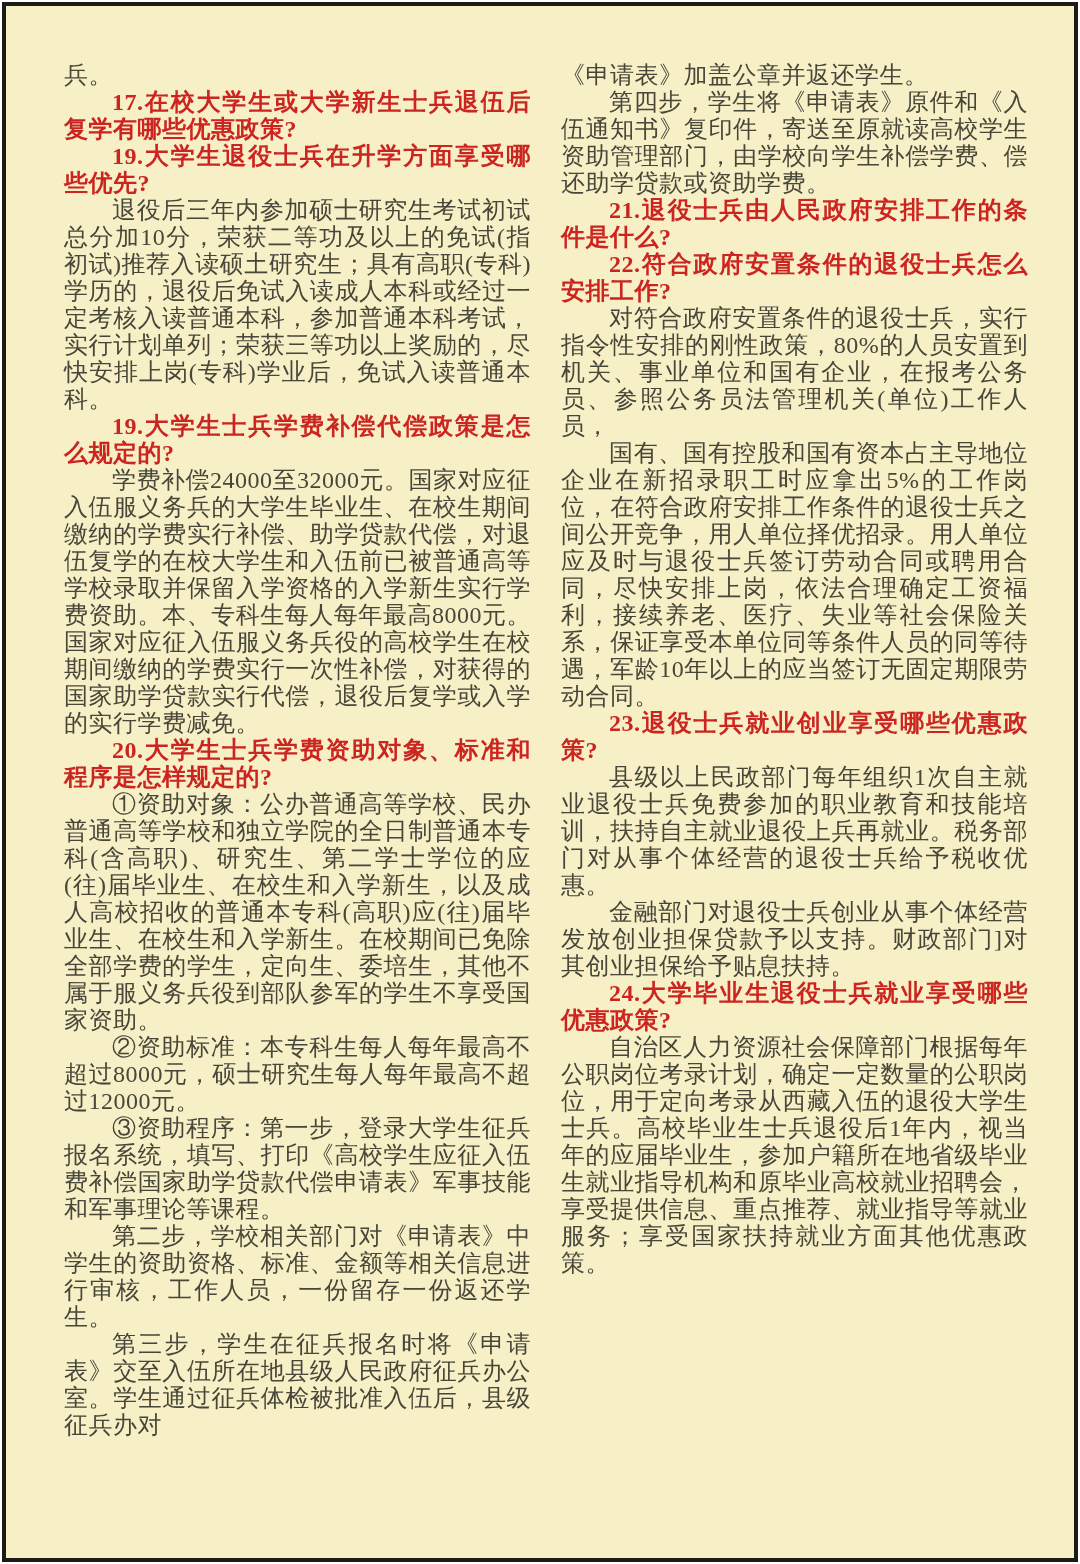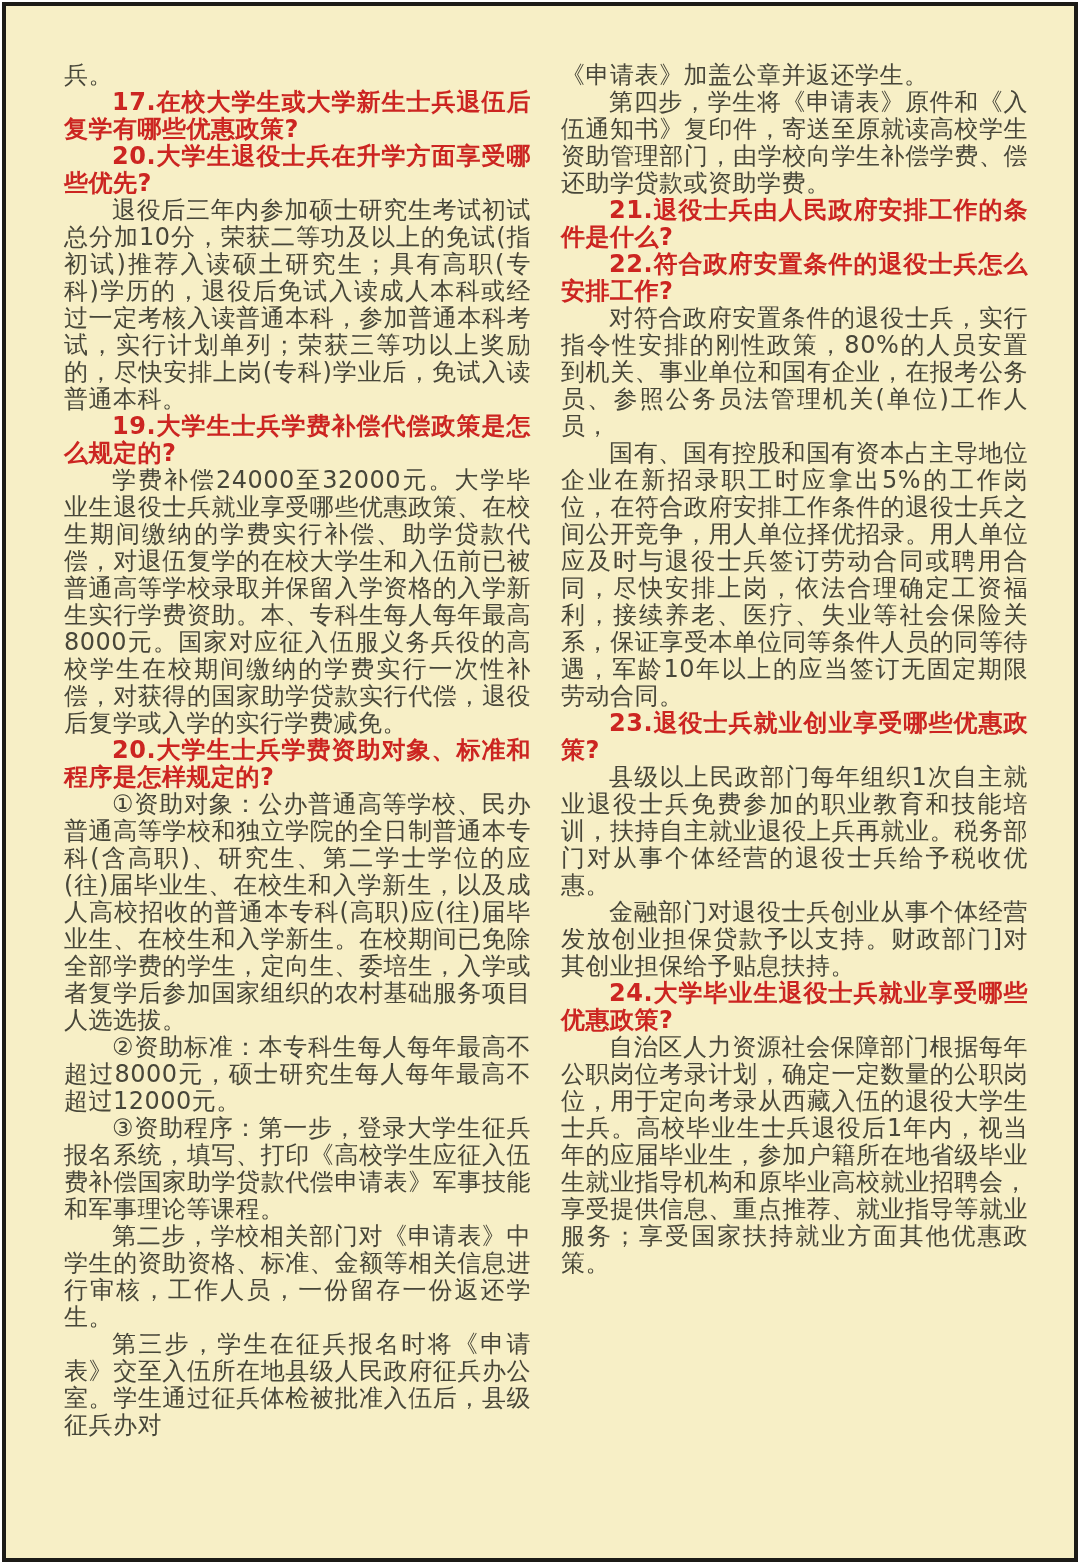--- a/index.html
+++ b/index.html
@@ -29,41 +29,41 @@
     width:467px;
     flex:0 0 467px;
     font-size:24px;
     line-height:27px;
     color:var(--body);
     text-align:justify;
     font-weight:400;
     letter-spacing:0.5px;
   }
   .col p{margin:0;padding:0;}
-  p.para, p.heading{text-indent:2em;}
+  p.para, p.heading{text-indent:2em;font-family:Liberation Serif, serif;}
   p.cont{text-indent:0;}
   p.heading{
     color:var(--red);
     font-weight:700;
   }
 </style>
 </head>
 <body>
 
 <div class="page">
   <div class="columns">
     <div class="col">
         <p class="cont">兵。</p>
         <p class="heading">17.在校大学生或大学新生士兵退伍后复学有哪些优惠政策?</p>
-        <p class="heading">20.大学生退役士兵在升学方面享受哪些优先?</p>
+        <p class="heading">19.大学生退役士兵在升学方面享受哪些优先?</p>
         <p class="para">退役后三年内参加硕士研究生考试初试总分加10分，荣获二等功及以上的免试(指初试)推荐入读硕土研究生；具有高职(专科)学历的，退役后免试入读成人本科或经过一定考核入读普通本科，参加普通本科考试，实行计划单列；荣获三等功以上奖励的，尽快安排上岗(专科)学业后，免试入读普通本科。</p>
         <p class="heading">19.大学生士兵学费补偿代偿政策是怎么规定的?</p>
-        <p class="para">学费补偿24000至32000元。大学毕业生退役士兵就业享受哪些优惠政策、在校生期间缴纳的学费实行补偿、助学贷款代偿，对退伍复学的在校大学生和入伍前已被普通高等学校录取并保留入学资格的入学新生实行学费资助。本、专科生每人每年最高8000元。国家对应征入伍服义务兵役的高校学生在校期间缴纳的学费实行一次性补偿，对获得的国家助学贷款实行代偿，退役后复学或入学的实行学费减免。</p>
+        <p class="para">学费补偿24000至32000元。国家对应征入伍服义务兵的大学生毕业生、在校生期间缴纳的学费实行补偿、助学贷款代偿，对退伍复学的在校大学生和入伍前已被普通高等学校录取并保留入学资格的入学新生实行学费资助。本、专科生每人每年最高8000元。国家对应征入伍服义务兵役的高校学生在校期间缴纳的学费实行一次性补偿，对获得的国家助学贷款实行代偿，退役后复学或入学的实行学费减免。</p>
         <p class="heading">20.大学生士兵学费资助对象、标准和程序是怎样规定的?</p>
-        <p class="para">①资助对象：公办普通高等学校、民办普通高等学校和独立学院的全日制普通本专科(含高职)、研究生、第二学士学位的应(往)届毕业生、在校生和入学新生，以及成人高校招收的普通本专科(高职)应(往)届毕业生、在校生和入学新生。在校期间已免除全部学费的学生，定向生、委培生，入学或者复学后参加国家组织的农村基础服务项目人选选拔。</p>
+        <p class="para">①资助对象：公办普通高等学校、民办普通高等学校和独立学院的全日制普通本专科(含高职)、研究生、第二学士学位的应(往)届毕业生、在校生和入学新生，以及成人高校招收的普通本专科(高职)应(往)届毕业生、在校生和入学新生。在校期间已免除全部学费的学生，定向生、委培生，其他不属于服义务兵役到部队参军的学生不享受国家资助。</p>
         <p class="para">②资助标准：本专科生每人每年最高不超过8000元，硕士研究生每人每年最高不超过12000元。</p>
         <p class="para">③资助程序：第一步，登录大学生征兵报名系统，填写、打印《高校学生应征入伍费补偿国家助学贷款代偿申请表》军事技能和军事理论等课程。</p>
         <p class="para">第二步，学校相关部门对《申请表》中学生的资助资格、标准、金额等相关信息进行审核，工作人员，一份留存一份返还学生。</p>
         <p class="para">第三步，学生在征兵报名时将《申请表》交至入伍所在地县级人民政府征兵办公室。学生通过征兵体检被批准入伍后，县级征兵办对</p>
       </div>
     <div class="col">
         <p class="cont">《申请表》加盖公章并返还学生。</p>
         <p class="para">第四步，学生将《申请表》原件和《入伍通知书》复印件，寄送至原就读高校学生资助管理部门，由学校向学生补偿学费、偿还助学贷款或资助学费。</p>
         <p class="heading">21.退役士兵由人民政府安排工作的条件是什么?</p>
         <p class="heading">22.符合政府安置条件的退役士兵怎么安排工作?</p>

